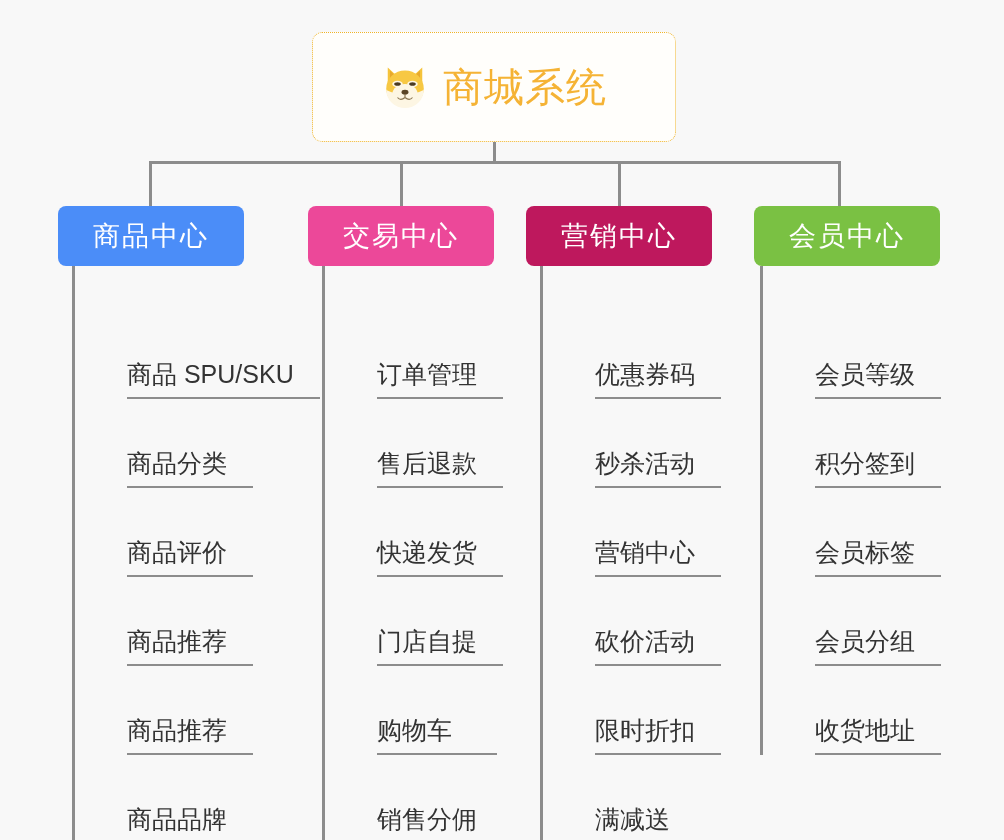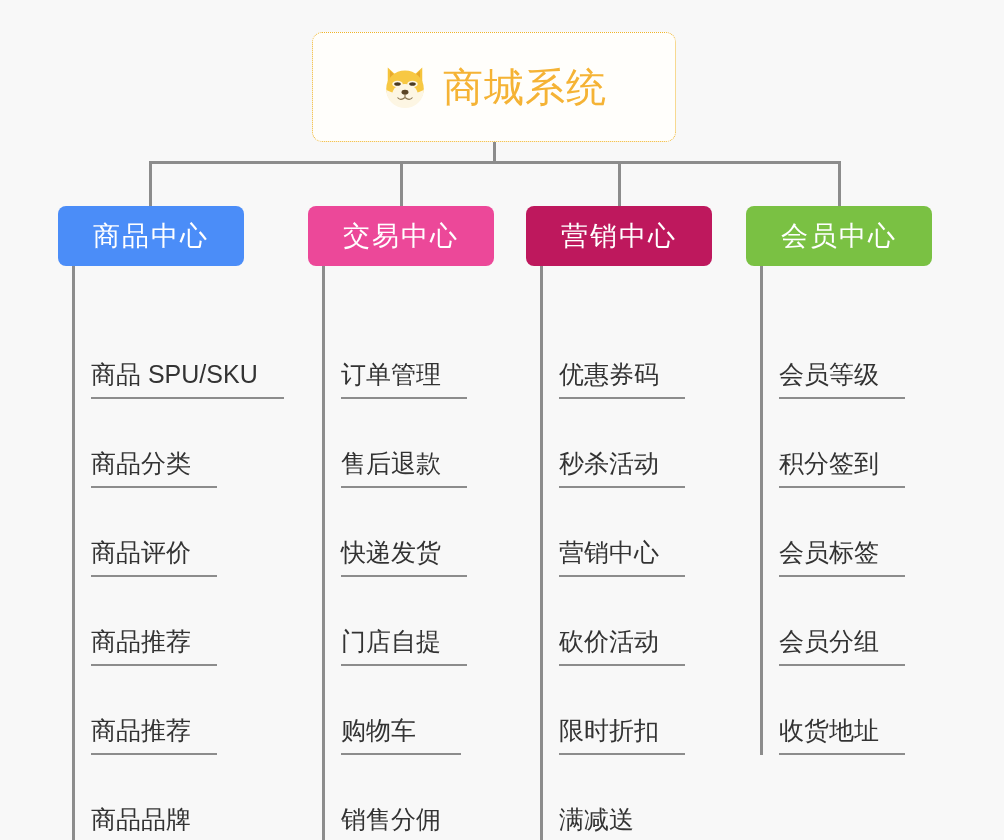--- a/index.html
+++ b/index.html
@@ -114,21 +114,21 @@
   }
   .leaf-item {
     position: relative;
     height: 89px;
     box-sizing: border-box;
     display: flex;
     align-items: flex-end;
   }
   .leaf-label {
     display: inline-block;
-    margin-left: 16px;
+    margin-left: 52px;
     padding-bottom: 6px;
     font-size: 25px;
     color: #333333;
     white-space: nowrap;
     border-bottom: 2px solid #8c8c8c;
     box-sizing: border-box;
     min-width: 120px;
     padding-right: 26px;
   }
 </style>
@@ -239,21 +239,21 @@
       <div class="leaf-item">
           <span class="leaf-label">限时折扣</span>
         </div>
       <div class="leaf-item">
           <span class="leaf-label">满减送</span>
         </div>
     </div>
   </div>
 
   <div class="branch b4">
-    <div class="branch-head" style="background: rgb(122, 193, 67);">
+    <div class="branch-head" style="background: rgb(122, 193, 67); margin-left: 8px;">
       <span>会员中心</span>
     </div>
     <div class="leaf-list">
       <div class="leaf-item">
           <span class="leaf-label">会员等级</span>
         </div>
       <div class="leaf-item">
           <span class="leaf-label">积分签到</span>
         </div>
       <div class="leaf-item">

